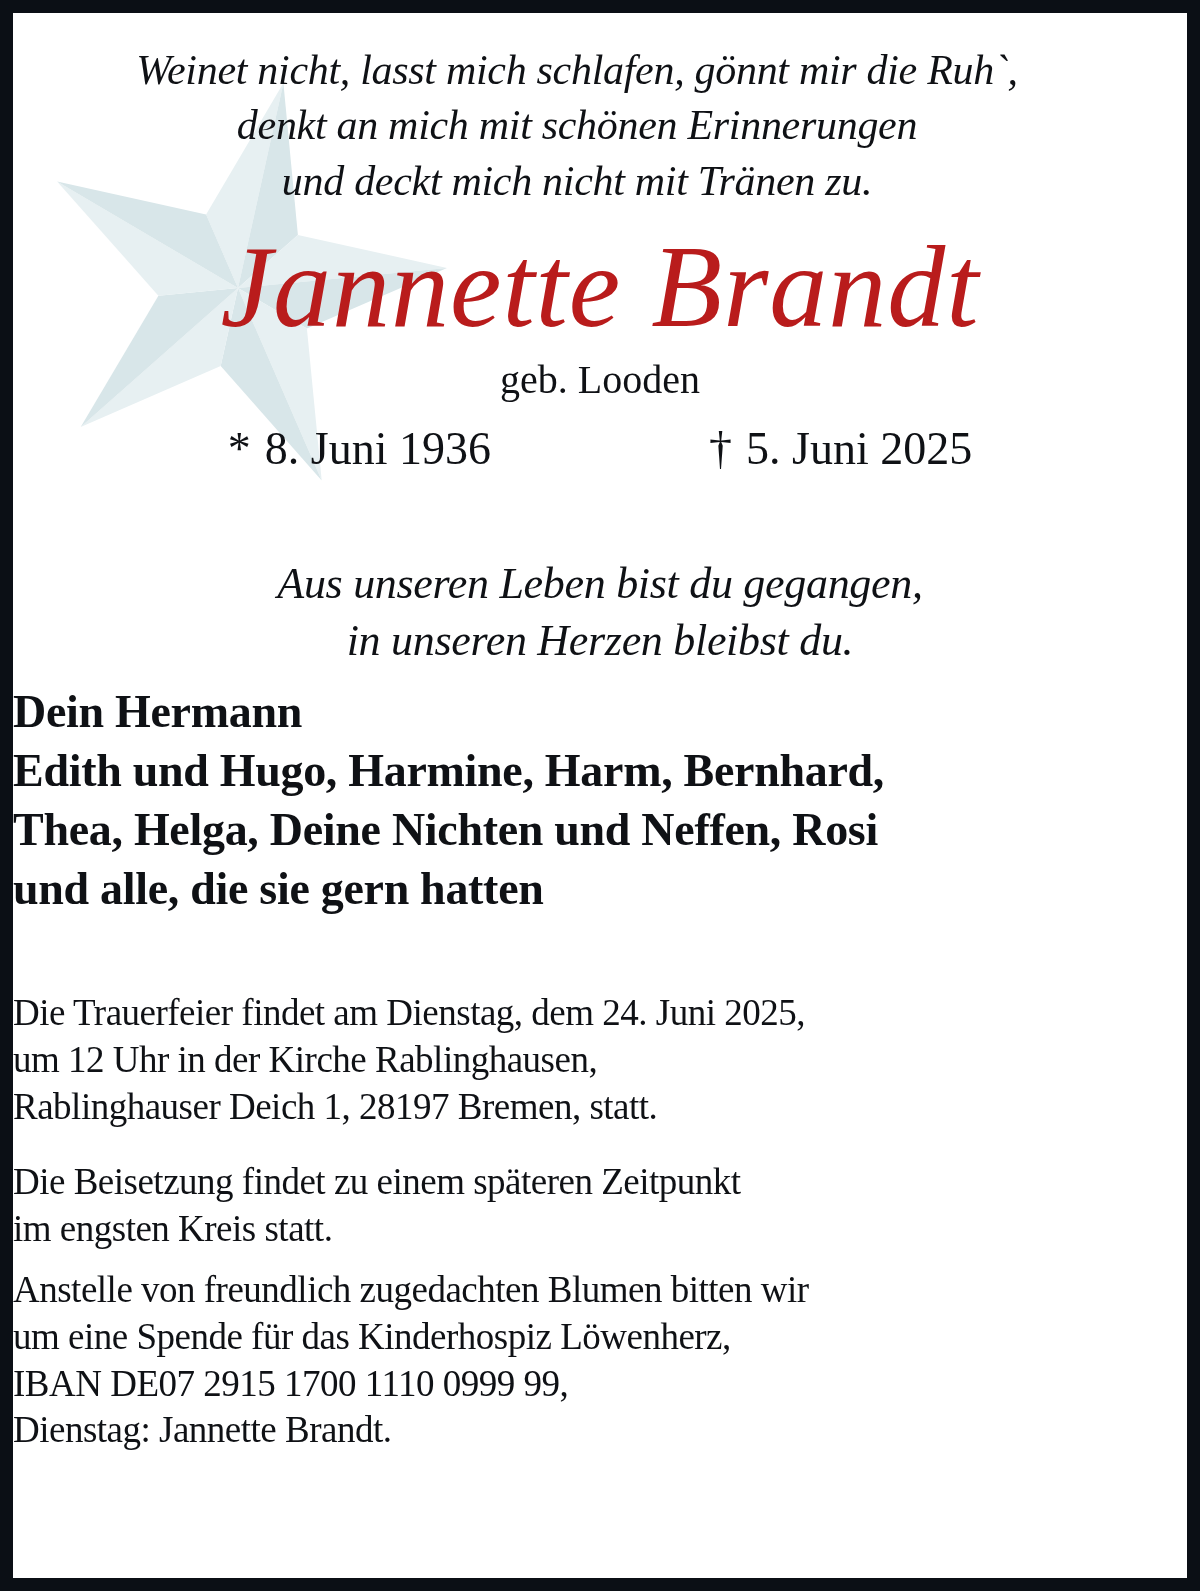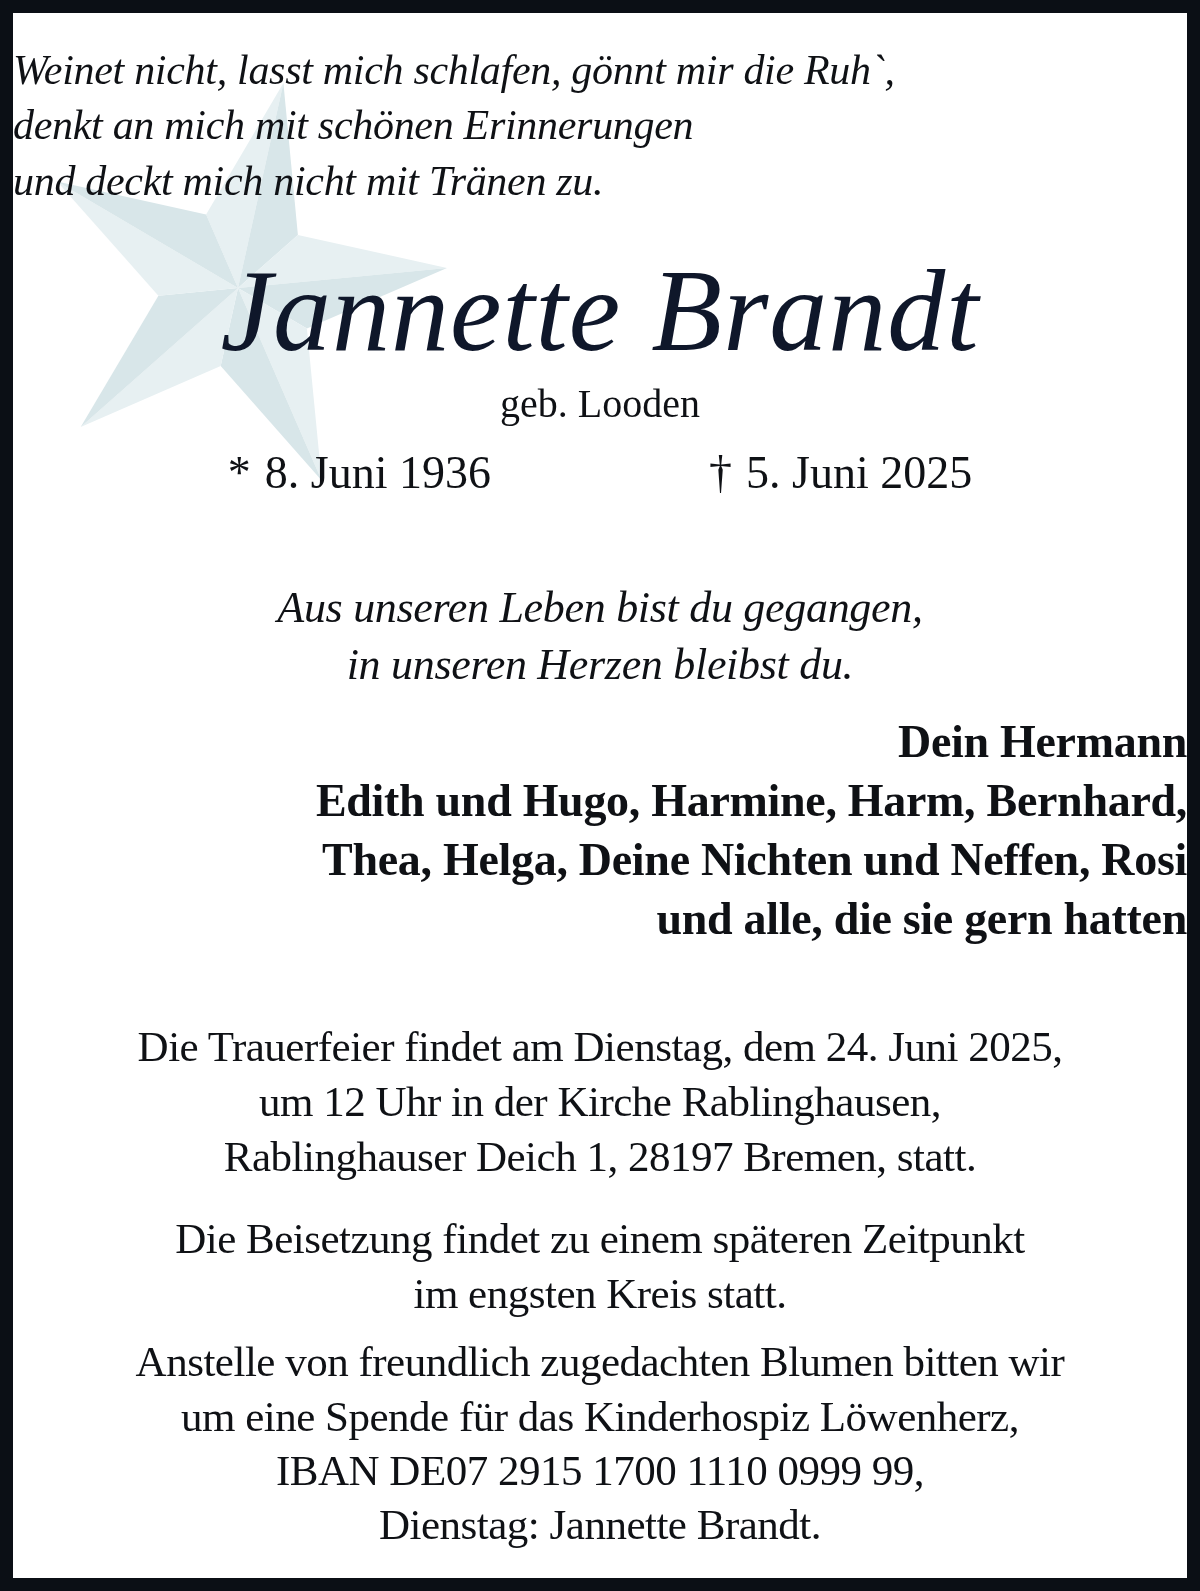--- a/index.html
+++ b/index.html
@@ -12,33 +12,33 @@
     background: #ffffff;
     overflow: hidden;
     font-family: "Liberation Serif", "DejaVu Serif", serif;
     color: #0f1115;
   }
   .inner { position: relative; width: 100%; height: 100%; z-index: 1; }
   .star-svg { position: absolute; left: 0; top: 0; z-index: 0; pointer-events: none; }
 
   .verse-top {
     margin: 30px 46px 0 0;
-    text-align: left;
+    text-align: center;
     font-style: italic;
     font-size: 42px;
     line-height: 1.32;
     letter-spacing: -0.3px;
   }
   .name {
-    margin-top: 44px;
+    margin-top: 20px;
     text-align: center;
     font-style: italic;
     font-size: 116px;
     line-height: 1.0;
-    color: #0f172a;
+    color: #b91c1c;
     letter-spacing: 1px;
     white-space: nowrap;
   }
   .maiden {
     margin-top: 10px;
     text-align: center;
     font-size: 40px;
     line-height: 1.25;
   }
   .dates {
@@ -52,30 +52,29 @@
   .date-item { display: inline-flex; gap: 14px; }
   .verse-mid {
     margin-top: 78px;
     text-align: center;
     font-style: italic;
     font-size: 44px;
     line-height: 1.3;
     letter-spacing: -0.3px;
   }
   .mourners {
-    margin-top: 20px;
-    text-align: right;
+    margin-top: 14px;
+    text-align: left;
     font-weight: bold;
     font-size: 46px;
     line-height: 1.28;
     letter-spacing: -0.3px;
   }
   .para {
-    text-align: center;
-    font-size: 43px;
+    font-size: 37px;
     line-height: 1.27;
     letter-spacing: -0.5px;
   }
   .para1 { margin-top: 72px; }
   .para2 { margin-top: 28px; }
   .para3 { margin-top: 14px; line-height: 1.26; }
 </style>
 </head>
 <body>
 

